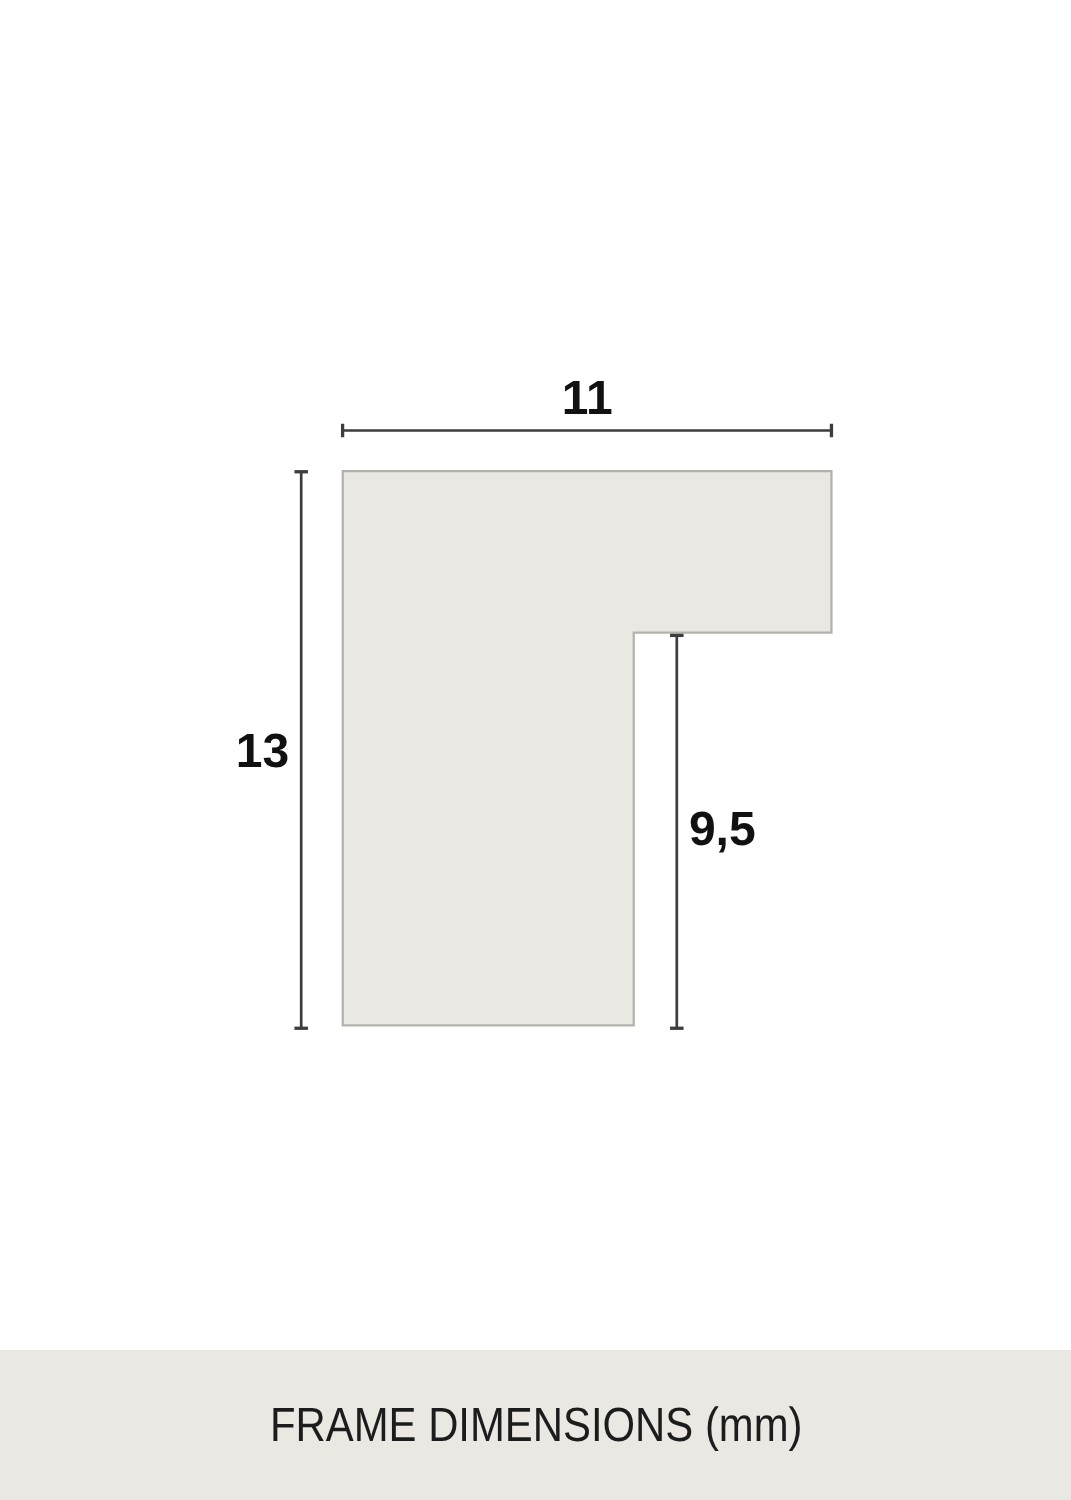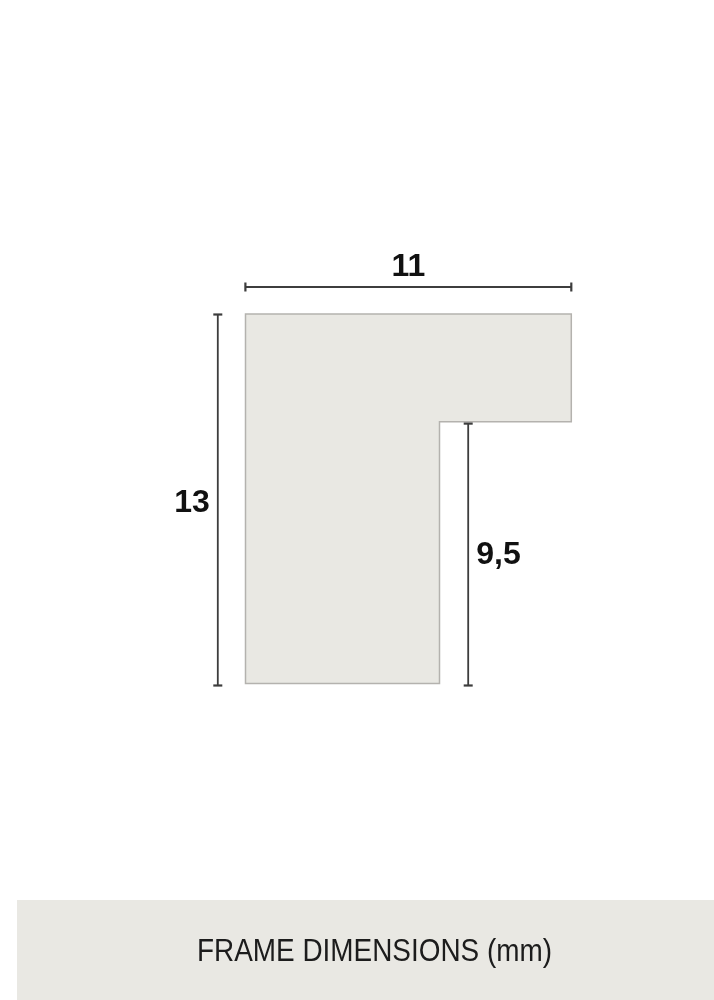--- a/index.html
+++ b/index.html
@@ -1,17 +1,17 @@
 <!DOCTYPE html>
 <html><head>
 <meta charset="utf-8">
 <style>
   html,body{margin:0;padding:0;width:714px;height:1000px;background:#ffffff;overflow:hidden;}
   body{font-family:"Liberation Sans", sans-serif;}
-  .stage{position:relative;width:604px;height:1000px;margin-left:17px;}
+  .stage{position:relative;width:604px;height:1000px;}
   .bar{position:absolute;left:0;top:900px;width:714px;height:100px;background:#e9e8e3;}
 </style>
 </head>
 <body>
 <div class="stage">
 
   <div class="bar"></div>
 
   <svg width="714" height="1000" viewBox="0 0 714 1000" style="position:absolute;left:0;top:0;" font-family="Liberation Sans, sans-serif">
 

